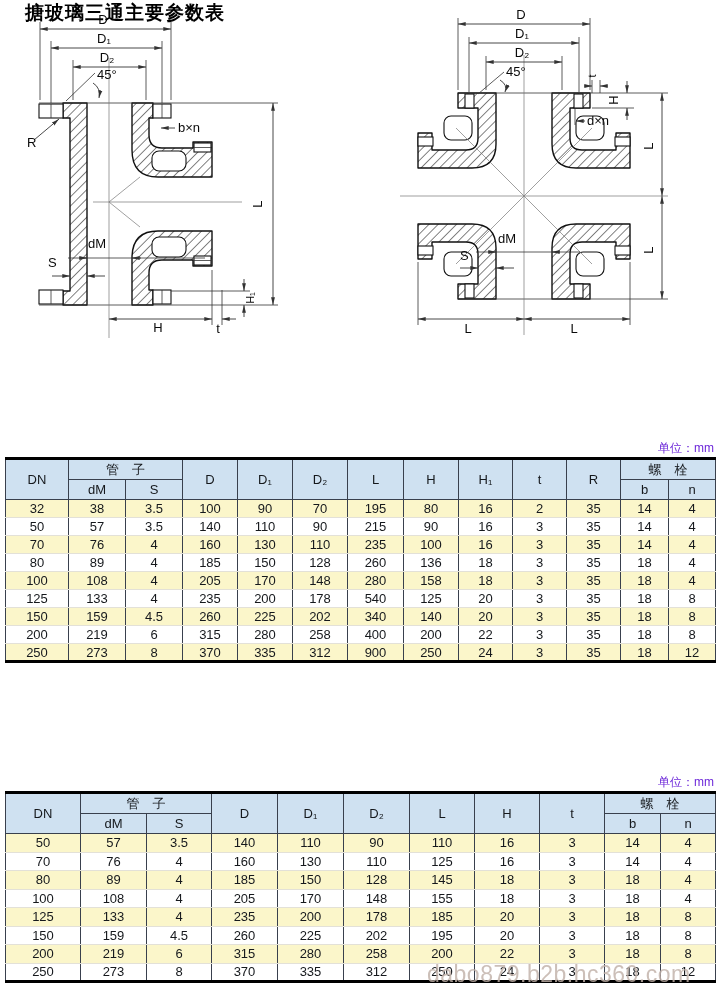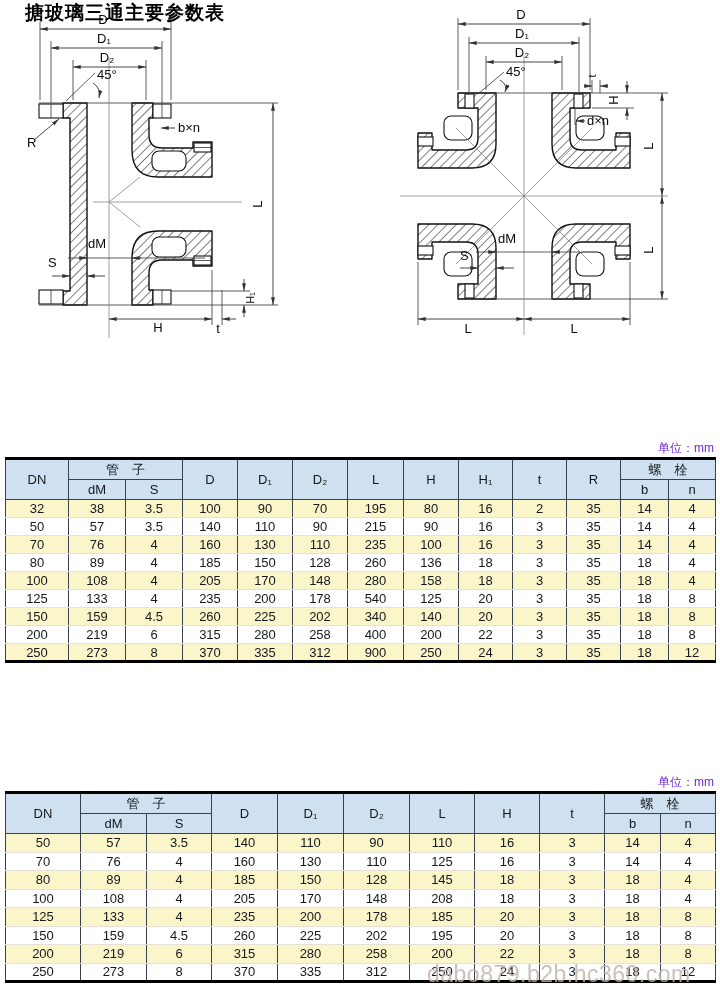--- a/index.html
+++ b/index.html
@@ -468,21 +468,21 @@
           <td>18</td>
           <td>4</td>
         </tr>
         <tr>
           <td>100</td>
           <td>108</td>
           <td>4</td>
           <td>205</td>
           <td>170</td>
           <td>148</td>
-          <td>208</td>
+          <td>155</td>
           <td>18</td>
           <td>3</td>
           <td>18</td>
           <td>4</td>
         </tr>
         <tr>
           <td>125</td>
           <td>133</td>
           <td>4</td>
           <td>235</td>

